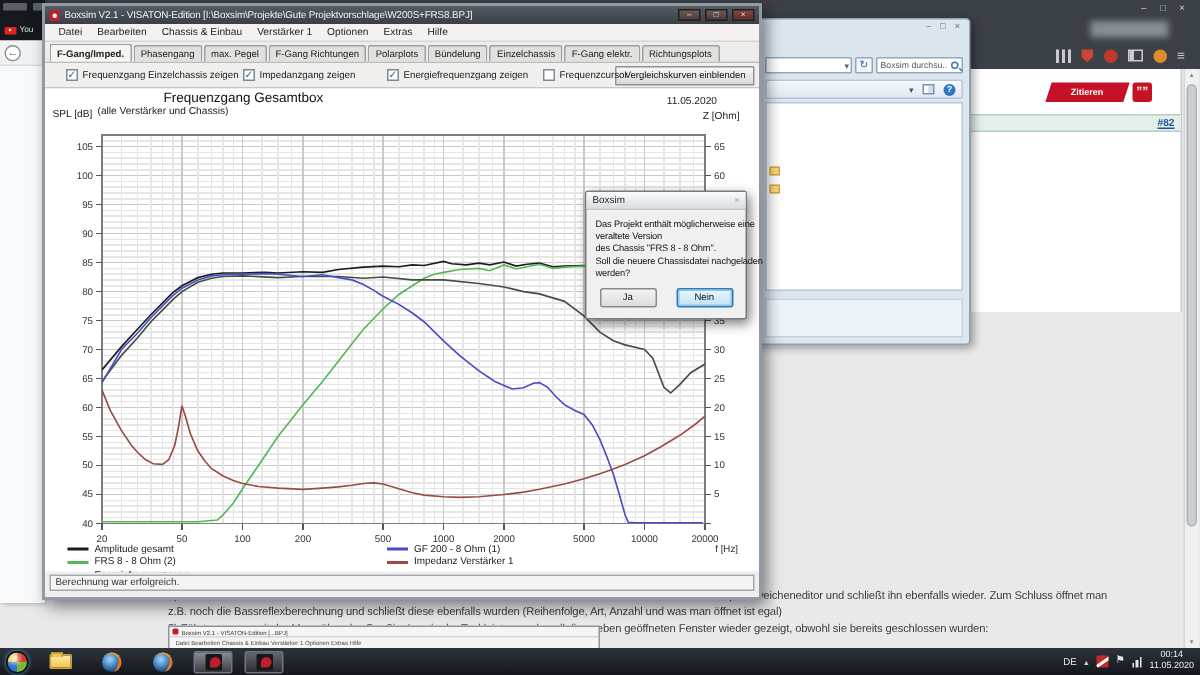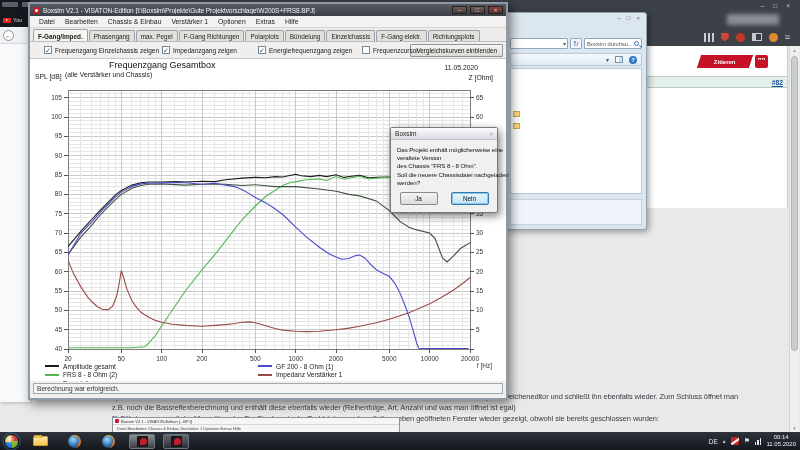--- a/index.html
+++ b/index.html
@@ -175,21 +175,21 @@
     </div>
 
     <div id="scrollbar">
       <div class="sb-up">▴</div>
       <div id="scroll-thumb"></div>
       <div class="sb-dn">▾</div>
     </div>
 
     <div id="forum-paragraphs">
         <div class="forum-line">4) Nun öffnet man in BoxSim z.B. den Chassis Editor und schließt ihn wieder. Danach öffnet man z.B. noch den Frequenzweicheneditor und schließt ihn ebenfalls wieder. Zum Schluss öffnet man</div>
-        <div class="forum-line">z.B. noch die Bassreflexberechnung und enthält diese ebenfalls wieder (Reihenfolge, Art, Anzahl und was man öffnet ist egal)</div>
+        <div class="forum-line">z.B. noch die Bassreflexberechnung und schließt diese ebenfalls wurden (Reihenfolge, Art, Anzahl und was man öffnet ist egal)</div>
         <div class="forum-line">5) Fährt man nun mit der Maus über das BoxSim Icon in der Taskleiste, werden all diese eben geöffneten Fenster wieder gezeigt, obwohl sie bereits geschlossen wurden:</div>
       </div>
 
     <div id="minishot">
       <div class="ms-title">
         <span class="ms-appicon"></span>
         <span class="ms-ttext">Boxsim V2.1 - VISATON-Edition [...BPJ]</span>
       </div>
       <div class="ms-menu">Datei   Bearbeiten   Chassis &amp; Einbau   Verstärker 1   Optionen   Extras   Hilfe</div>
     </div>

